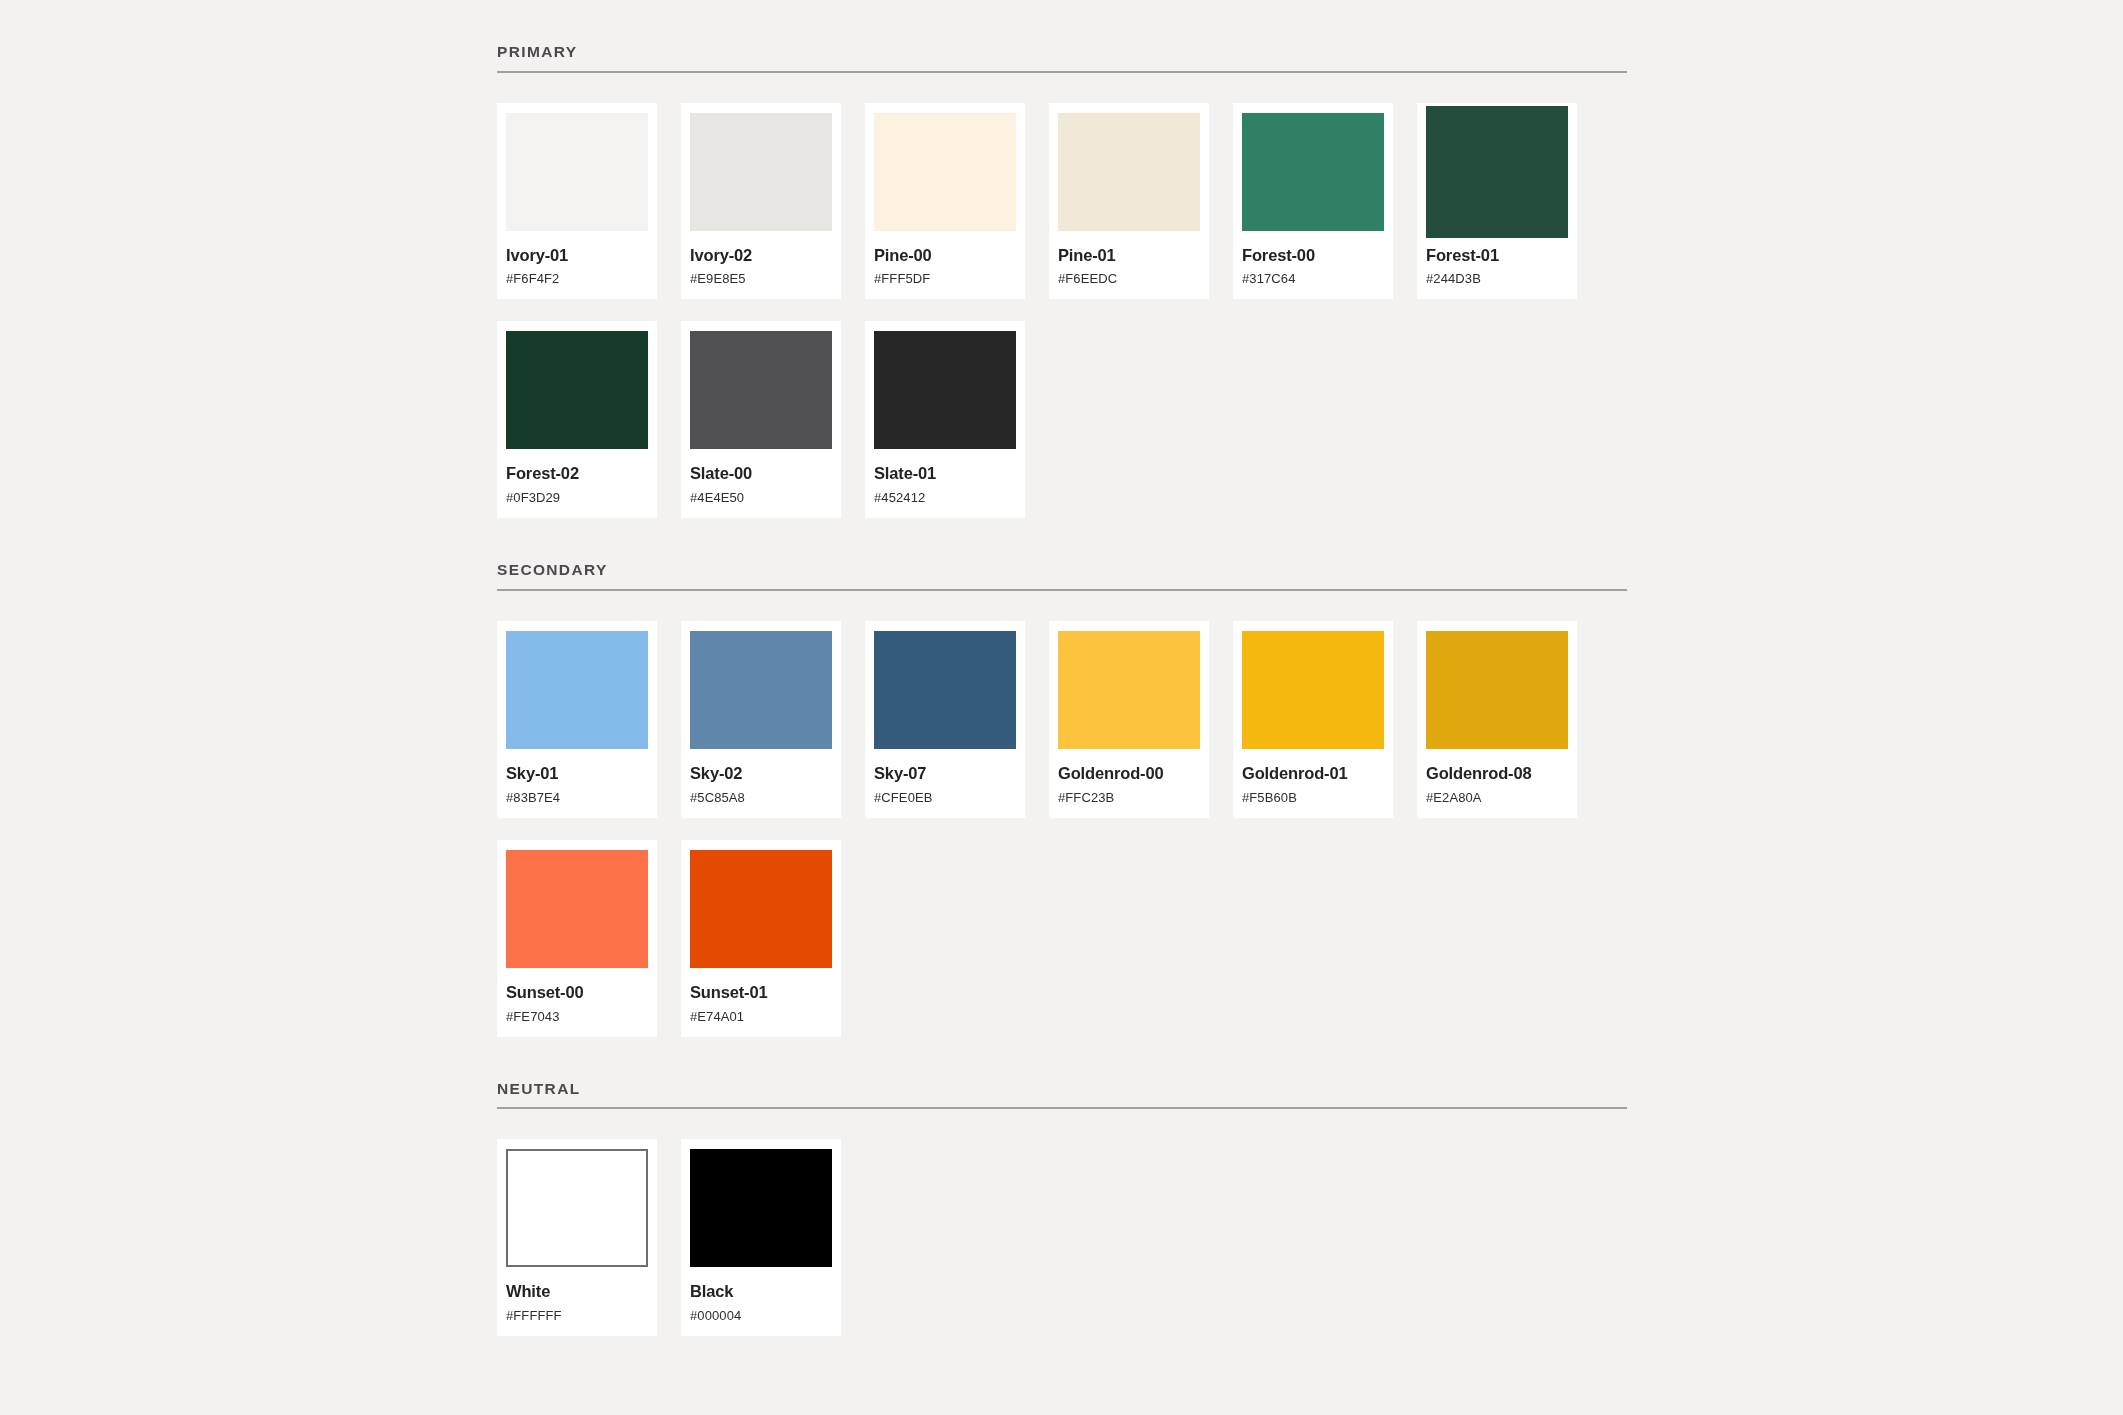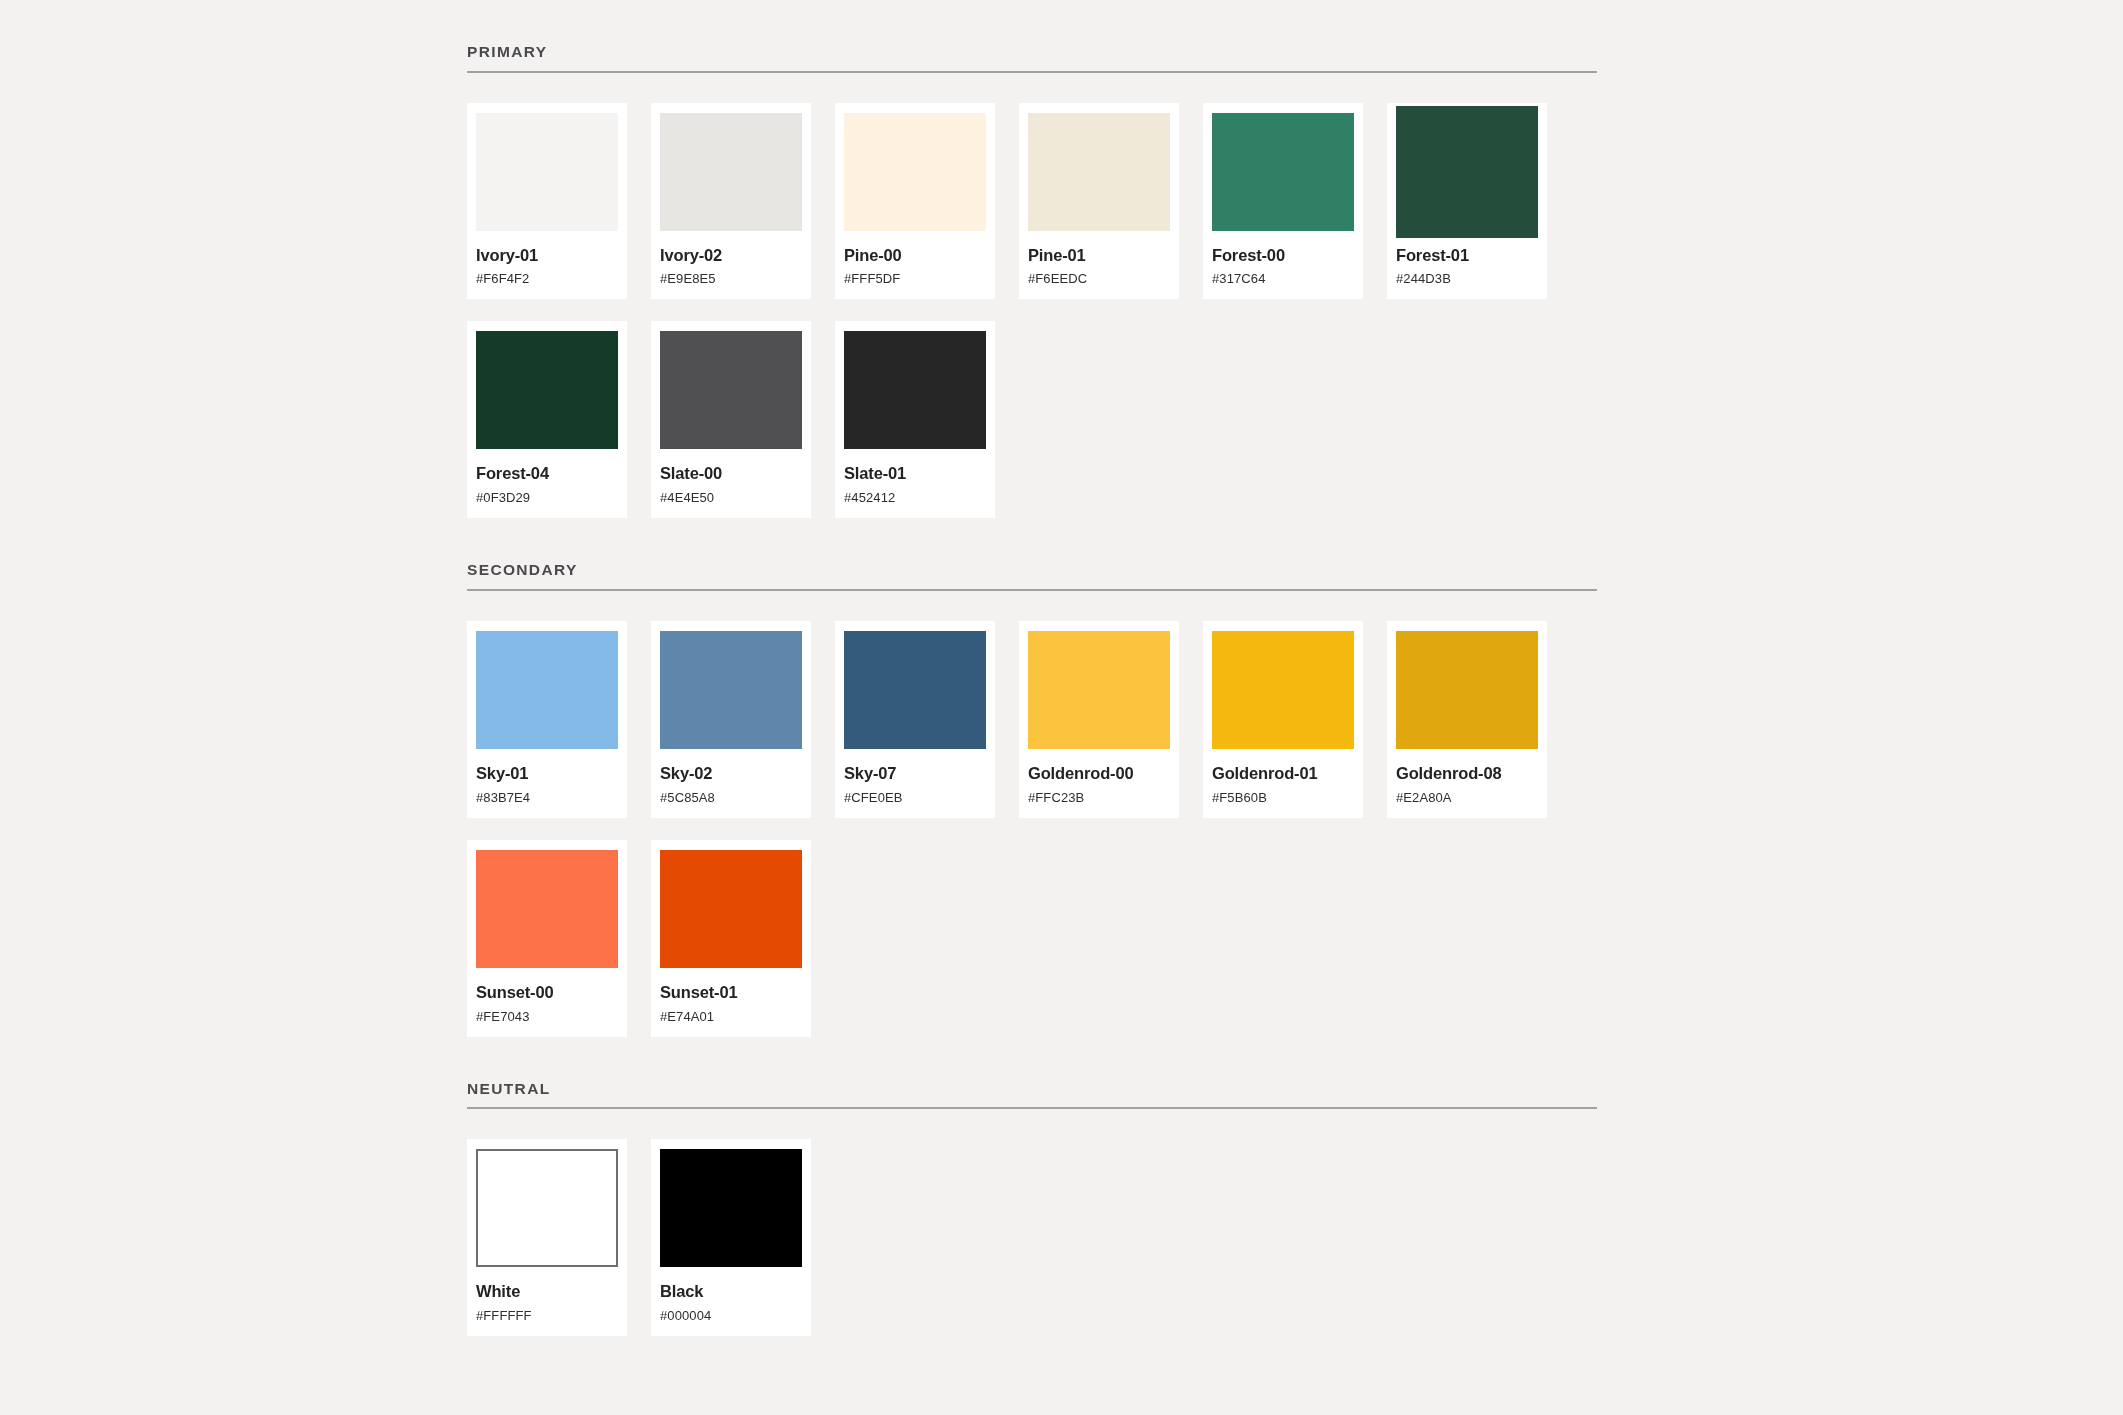--- a/index.html
+++ b/index.html
@@ -19,21 +19,21 @@
   .page {
     position: relative;
     width: 2123px;
     height: 1415px;
     box-sizing: border-box;
     padding: 0 0 0 0;
   }
 
   .content {
     position: absolute;
-    left: 467px;
+    left: 497px;
     top: 0;
     width: 1130px;
   }
 
   
   .section {
     margin: 0;
   }
   .section-head {
     padding-top: 44px;
@@ -149,21 +149,21 @@
             <div class="swatch-name">Forest-00</div>
             <div class="swatch-hex">#317C64</div>
           </div>
           <div class="swatch-card tall">
             <div class="swatch-chip" style="background-color: rgb(36, 77, 59);"></div>
             <div class="swatch-name">Forest-01</div>
             <div class="swatch-hex">#244D3B</div>
           </div>
           <div class="swatch-card">
             <div class="swatch-chip" style="background-color: rgb(19, 59, 39);"></div>
-            <div class="swatch-name">Forest-04</div>
+            <div class="swatch-name">Forest-02</div>
             <div class="swatch-hex">#0F3D29</div>
           </div>
           <div class="swatch-card">
             <div class="swatch-chip" style="background-color: rgb(80, 80, 83);"></div>
             <div class="swatch-name">Slate-00</div>
             <div class="swatch-hex">#4E4E50</div>
           </div>
           <div class="swatch-card">
             <div class="swatch-chip" style="background-color: rgb(38, 38, 38);"></div>
             <div class="swatch-name">Slate-01</div>

